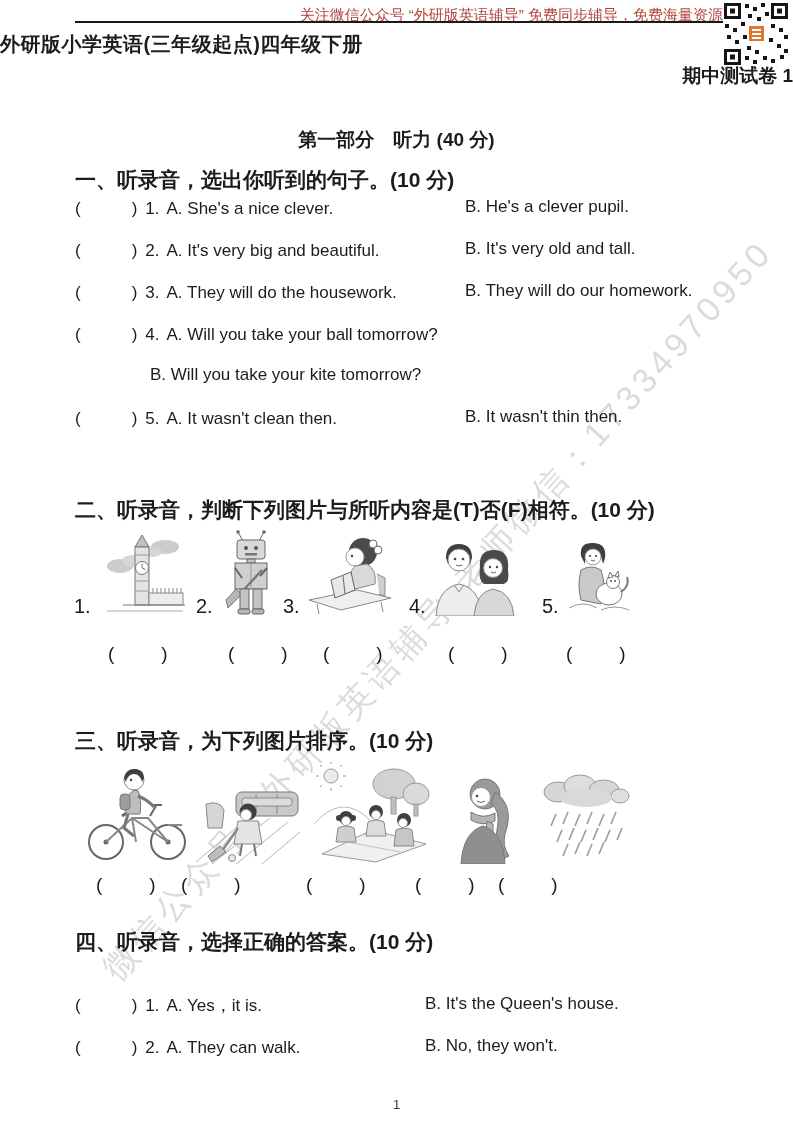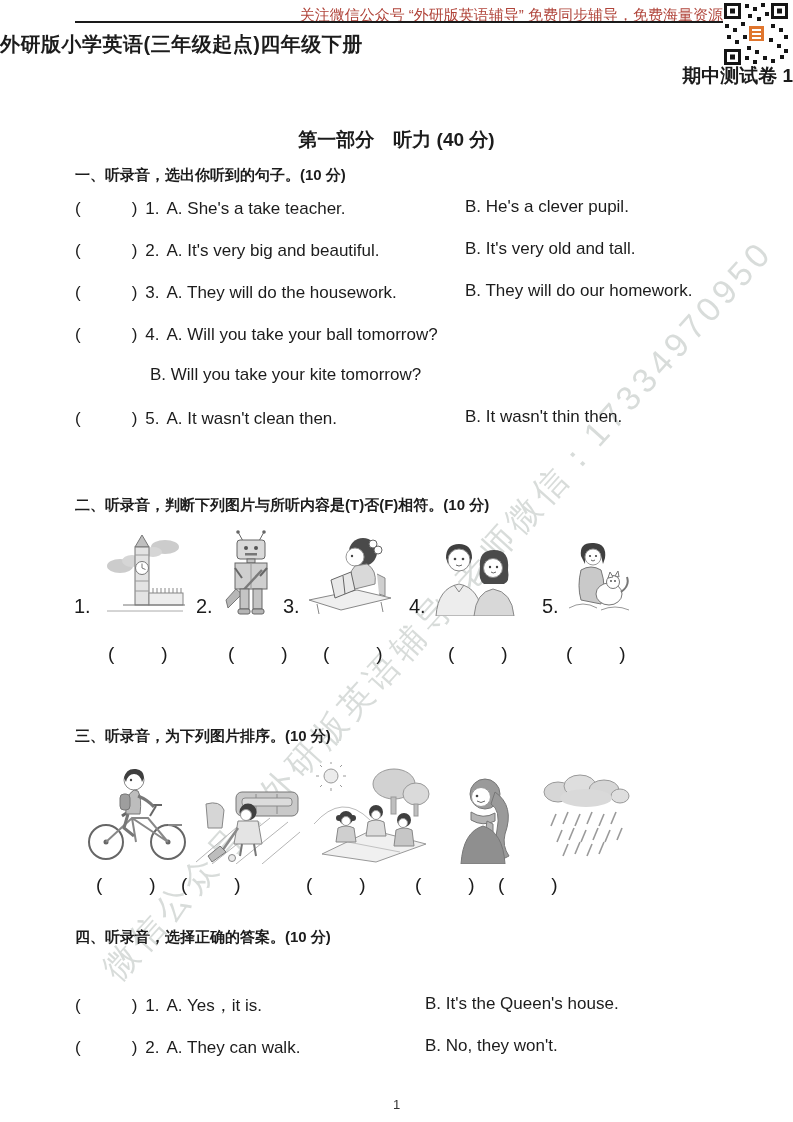--- a/index.html
+++ b/index.html
@@ -5,21 +5,21 @@
   html,body{margin:0;padding:0;background:#fff;}
   .page{position:relative;width:793px;height:1122px;background:#ffffff;overflow:hidden;
         font-family:"Liberation Sans","DejaVu Sans",sans-serif;color:#1c1c1c;}
   .abs{position:absolute;}
   .promo{top:6px;right:70px;font-size:15px;color:#b0443a;white-space:nowrap;}
   .h-rule{top:21px;left:75px;width:652px;height:2px;background:#1a1a1a;}
   .qr{top:2px;left:723px;width:66px;height:64px;}
   .title{top:31px;left:0;width:100%;text-align:left;font-size:20px;font-weight:bold;letter-spacing:.5px;}
   .subtitle{top:63px;left:0;width:100%;text-align:right;font-size:19px;font-weight:bold;}
   .part-heading{top:127px;left:0;width:100%;text-align:center;font-size:19px;font-weight:bold;}
-  .sec-heading{left:75px;font-size:15px;font-weight:bold;white-space:nowrap;text-align:center;}
+  .sec-heading{left:75px;font-size:21px;font-weight:bold;white-space:nowrap;text-align:center;}
   .qrow{left:75px;width:700px;font-size:17px;white-space:nowrap;}
   .qrow .paren{display:inline-block;}
   .qrow .qnum{margin:0 7px 0 8px;}
   .optb{position:absolute;top:0;}
   .s1b{left:390px;}
   .s4b{left:350px;}
   .bline{left:150px;font-size:17px;white-space:nowrap;}
   .inum{font-size:20px;}
   .iparen{font-size:19px;letter-spacing:3px;white-space:nowrap;}
   .pagenum{top:1097px;left:0;width:100%;text-align:center;font-size:13px;color:#333;}
@@ -92,21 +92,21 @@
   </div>
 
   <div class="abs title">外研版小学英语(三年级起点)四年级下册</div>
   <div class="abs subtitle">期中测试卷 1</div>
 
   <div class="abs part-heading">第一部分　听力 (40 分)</div>
 
   <div class="abs sec-heading" style="top:166px">一、听录音，选出你听到的句子。(10 分)</div>
 
   <div class="abs qrow" style="top:197px">
-    <span class="paren">(　　　)</span><span class="qnum">1.</span><span>A. She's a take teacher.</span>
+    <span class="paren">(　　　)</span><span class="qnum">1.</span><span>A. She's a nice clever.</span>
     <span class="optb s1b">B. He's a clever pupil.</span>
   </div>
   <div class="abs qrow" style="top:239px">
     <span class="paren">(　　　)</span><span class="qnum">2.</span><span>A. It's very big and beautiful.</span>
     <span class="optb s1b">B. It's very old and tall.</span>
   </div>
   <div class="abs qrow" style="top:281px">
     <span class="paren">(　　　)</span><span class="qnum">3.</span><span>A. They will do the housework.</span>
     <span class="optb s1b">B. They will do our homework.</span>
   </div>

